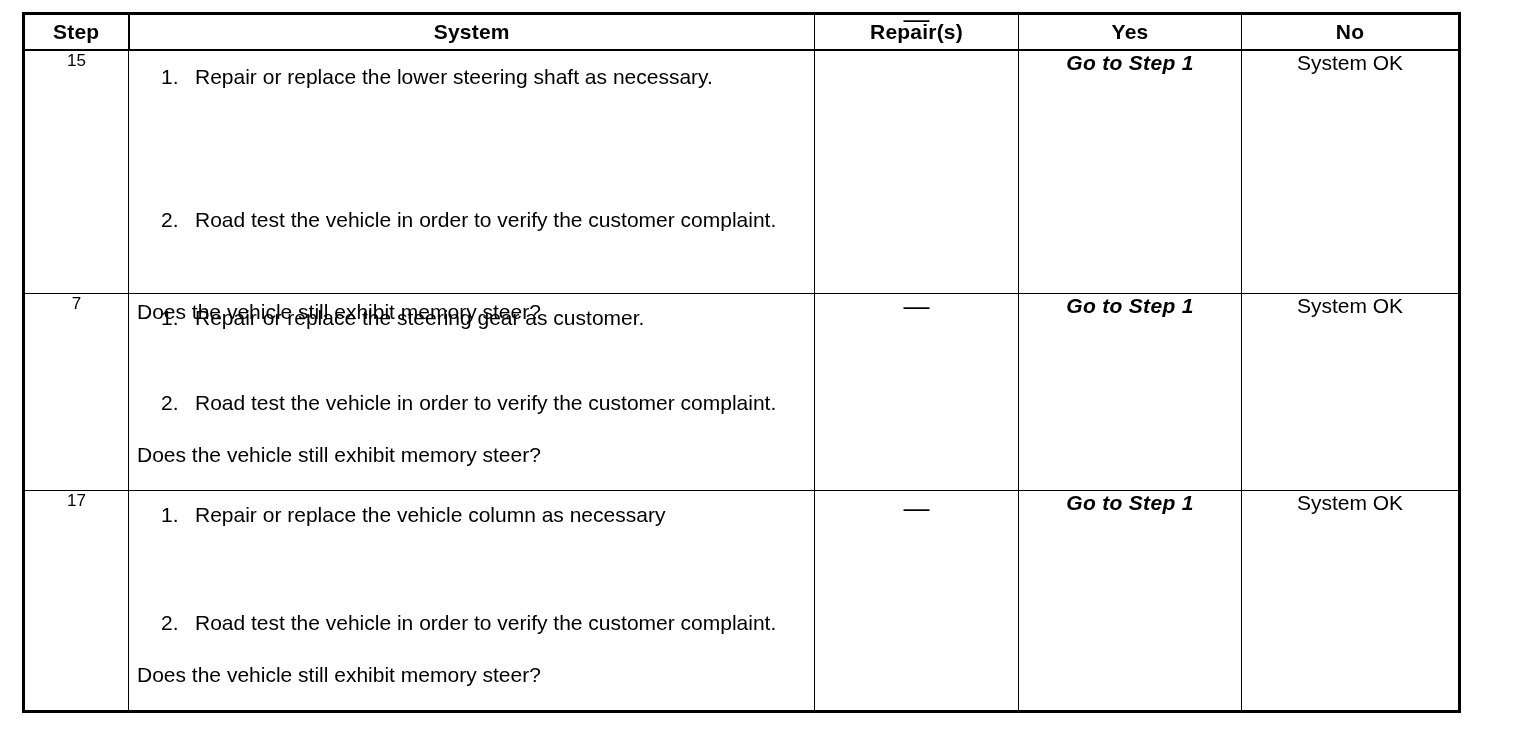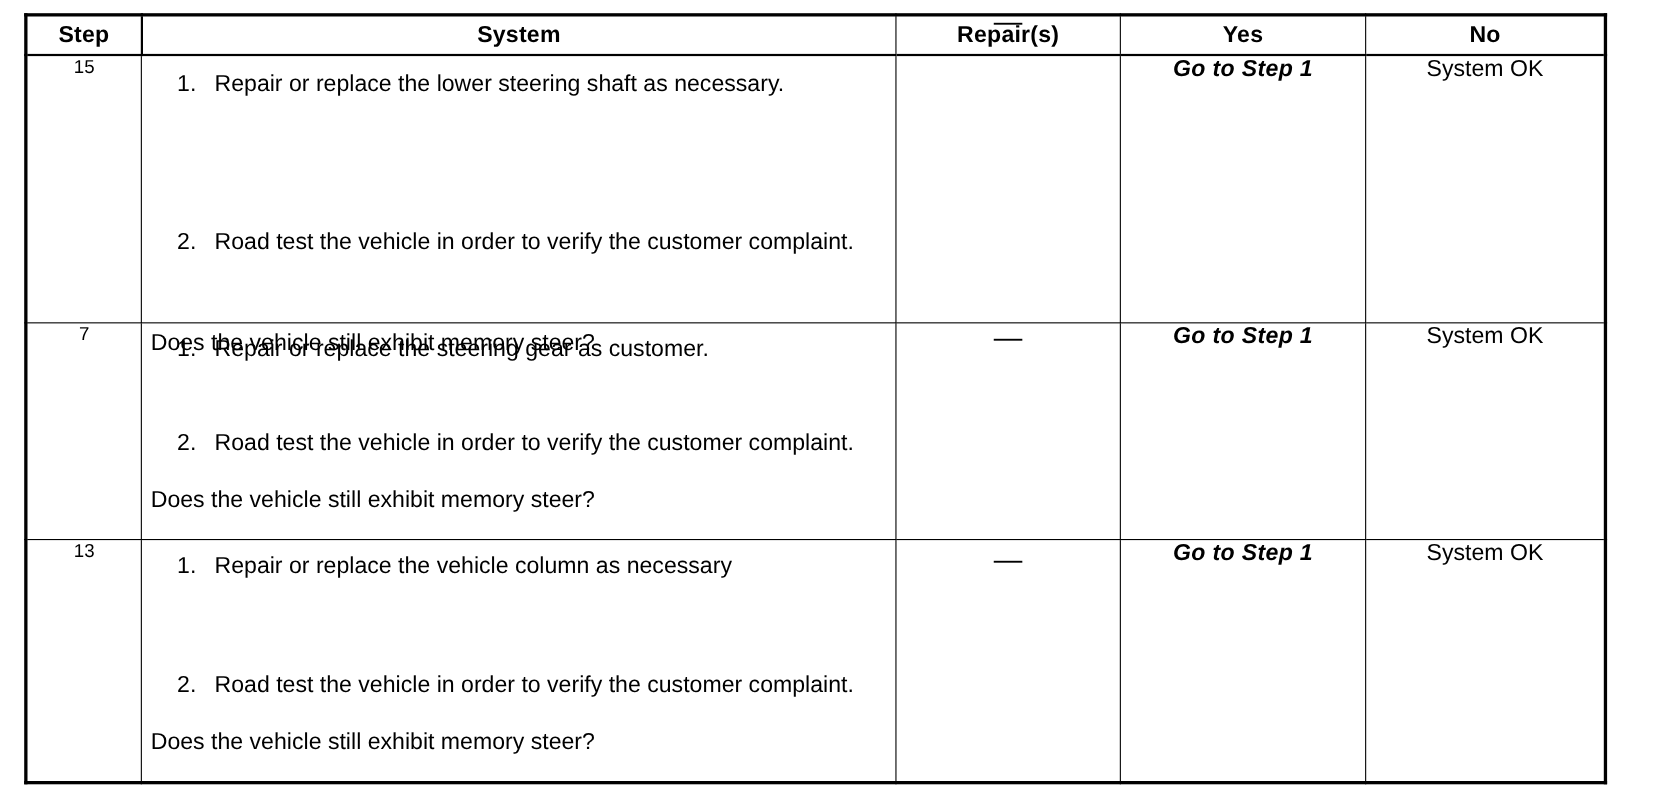--- a/index.html
+++ b/index.html
@@ -224,21 +224,21 @@
         <td class="cell-yes">
           <span class="goto">Go to Step 1</span>
         </td>
 
         <td class="cell-no">
           <span>System OK</span>
         </td>
       </tr>
 
       <tr class="data-row r17" style="height:219px">
-        <td class="cell-step">13</td>
+        <td class="cell-step">17</td>
 
         <td class="cell-action">
           <div class="action-inner">
             <div class="step-item i1">
               <span class="num">1.</span>
               <span class="txt">Repair or replace the vehicle column as necessary</span>
             </div>
             <div class="step-item i2">
               <span class="num">2.</span>
               <span class="txt">Road test the vehicle in order to verify the customer complaint.</span>

